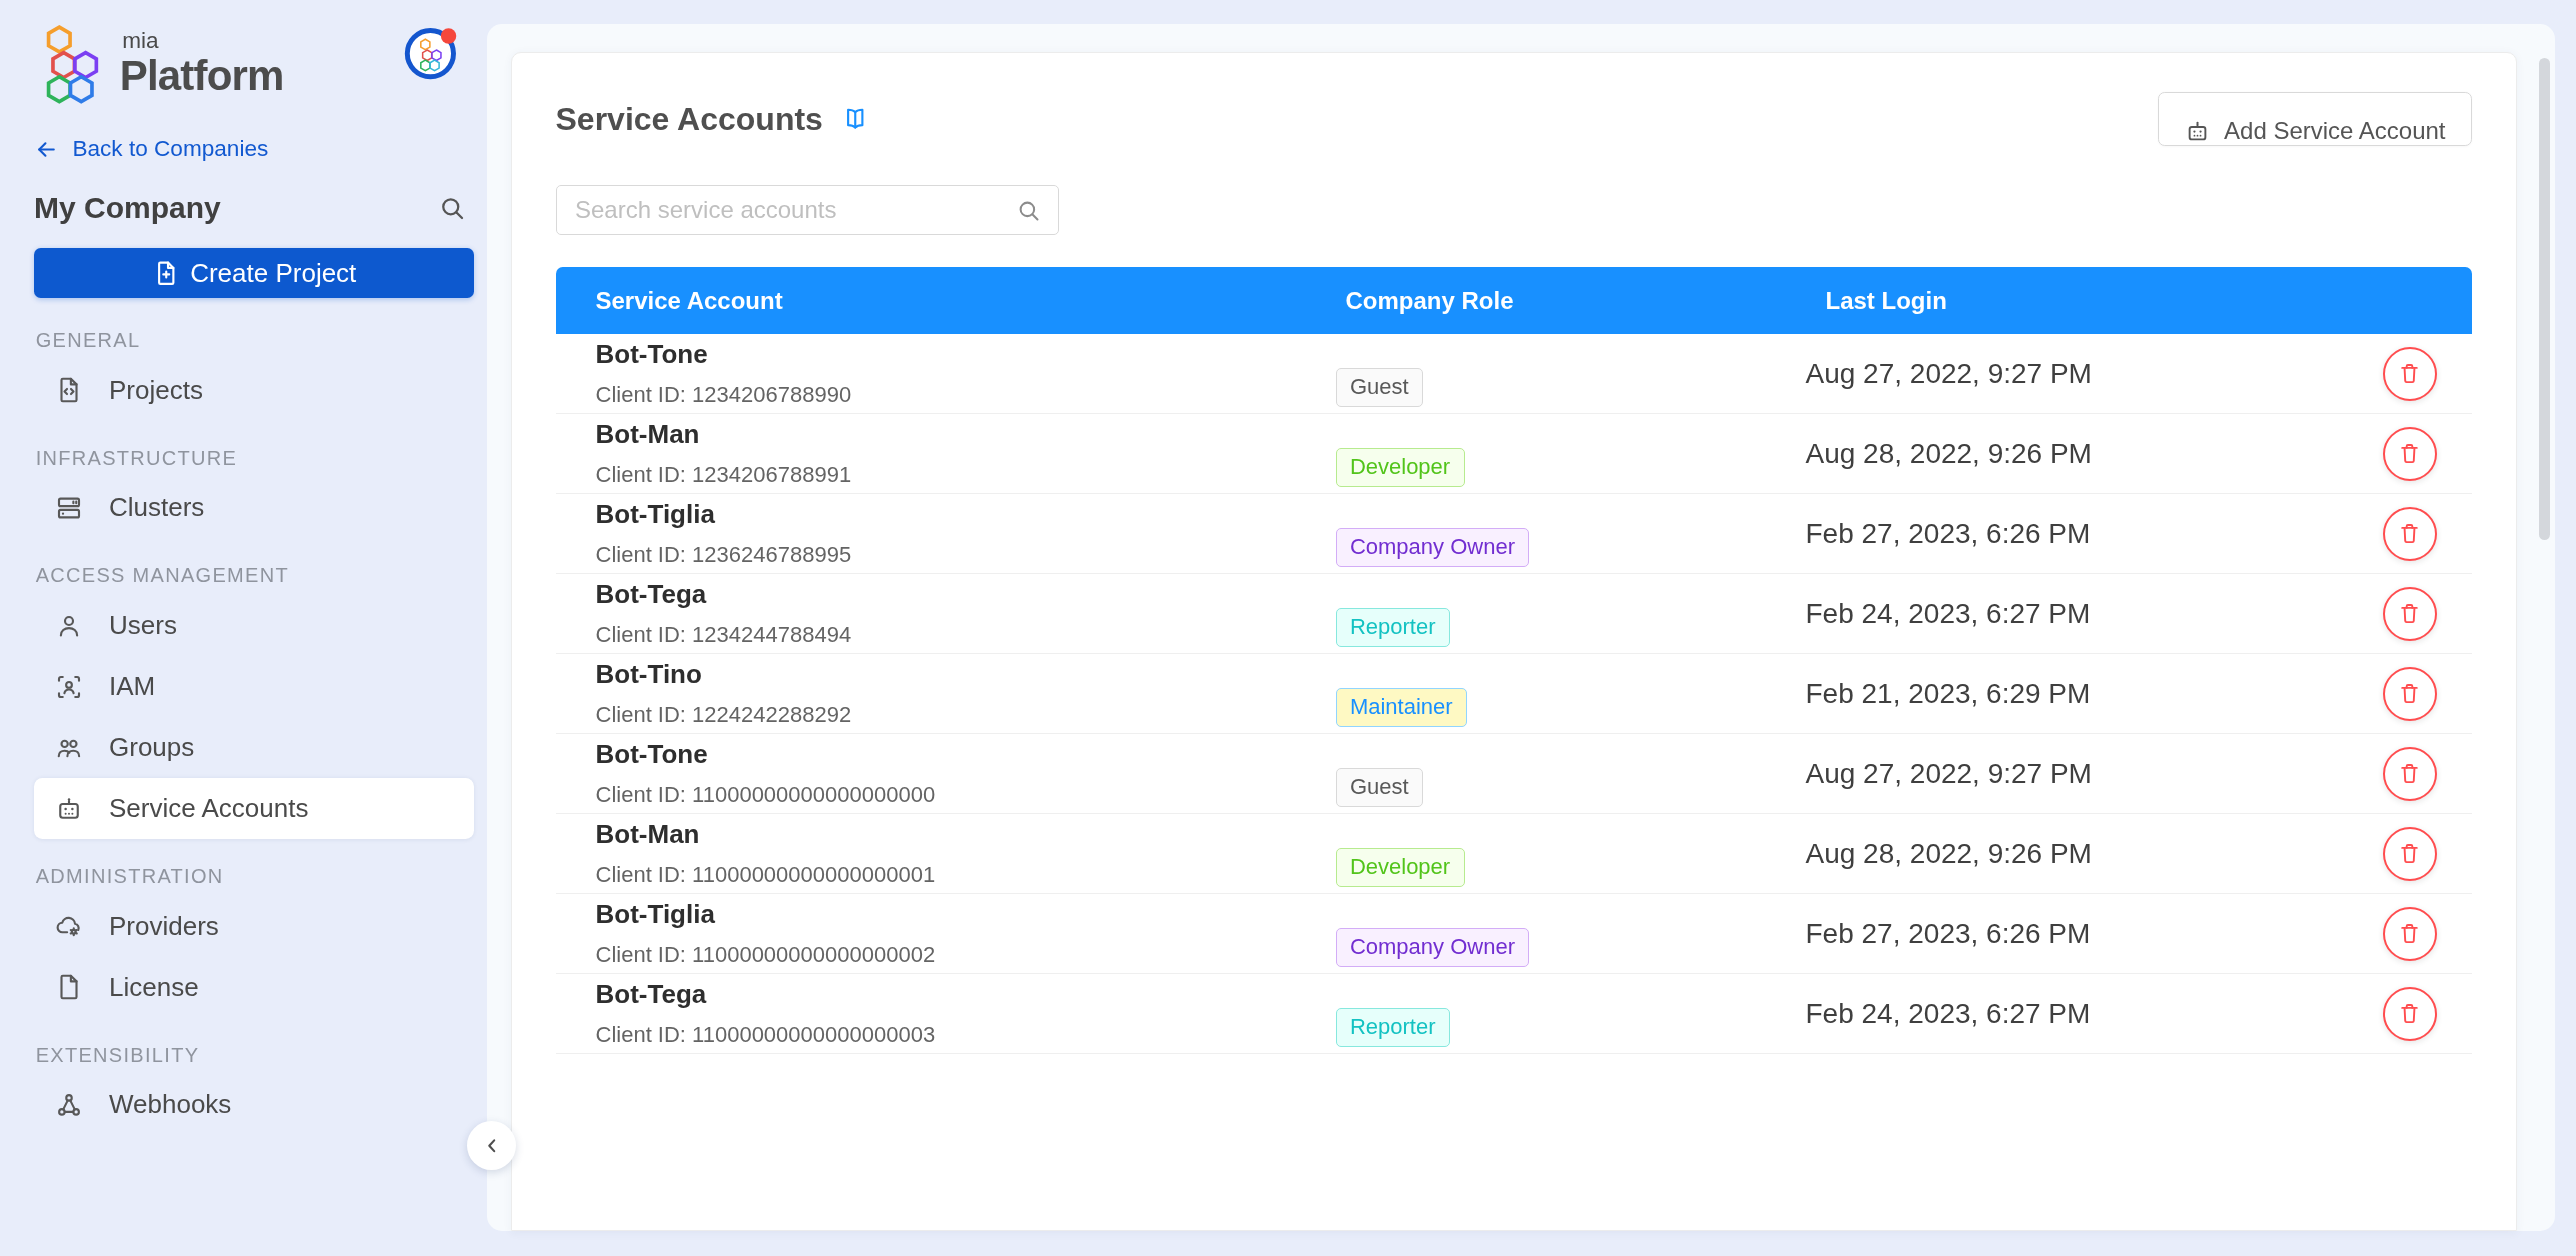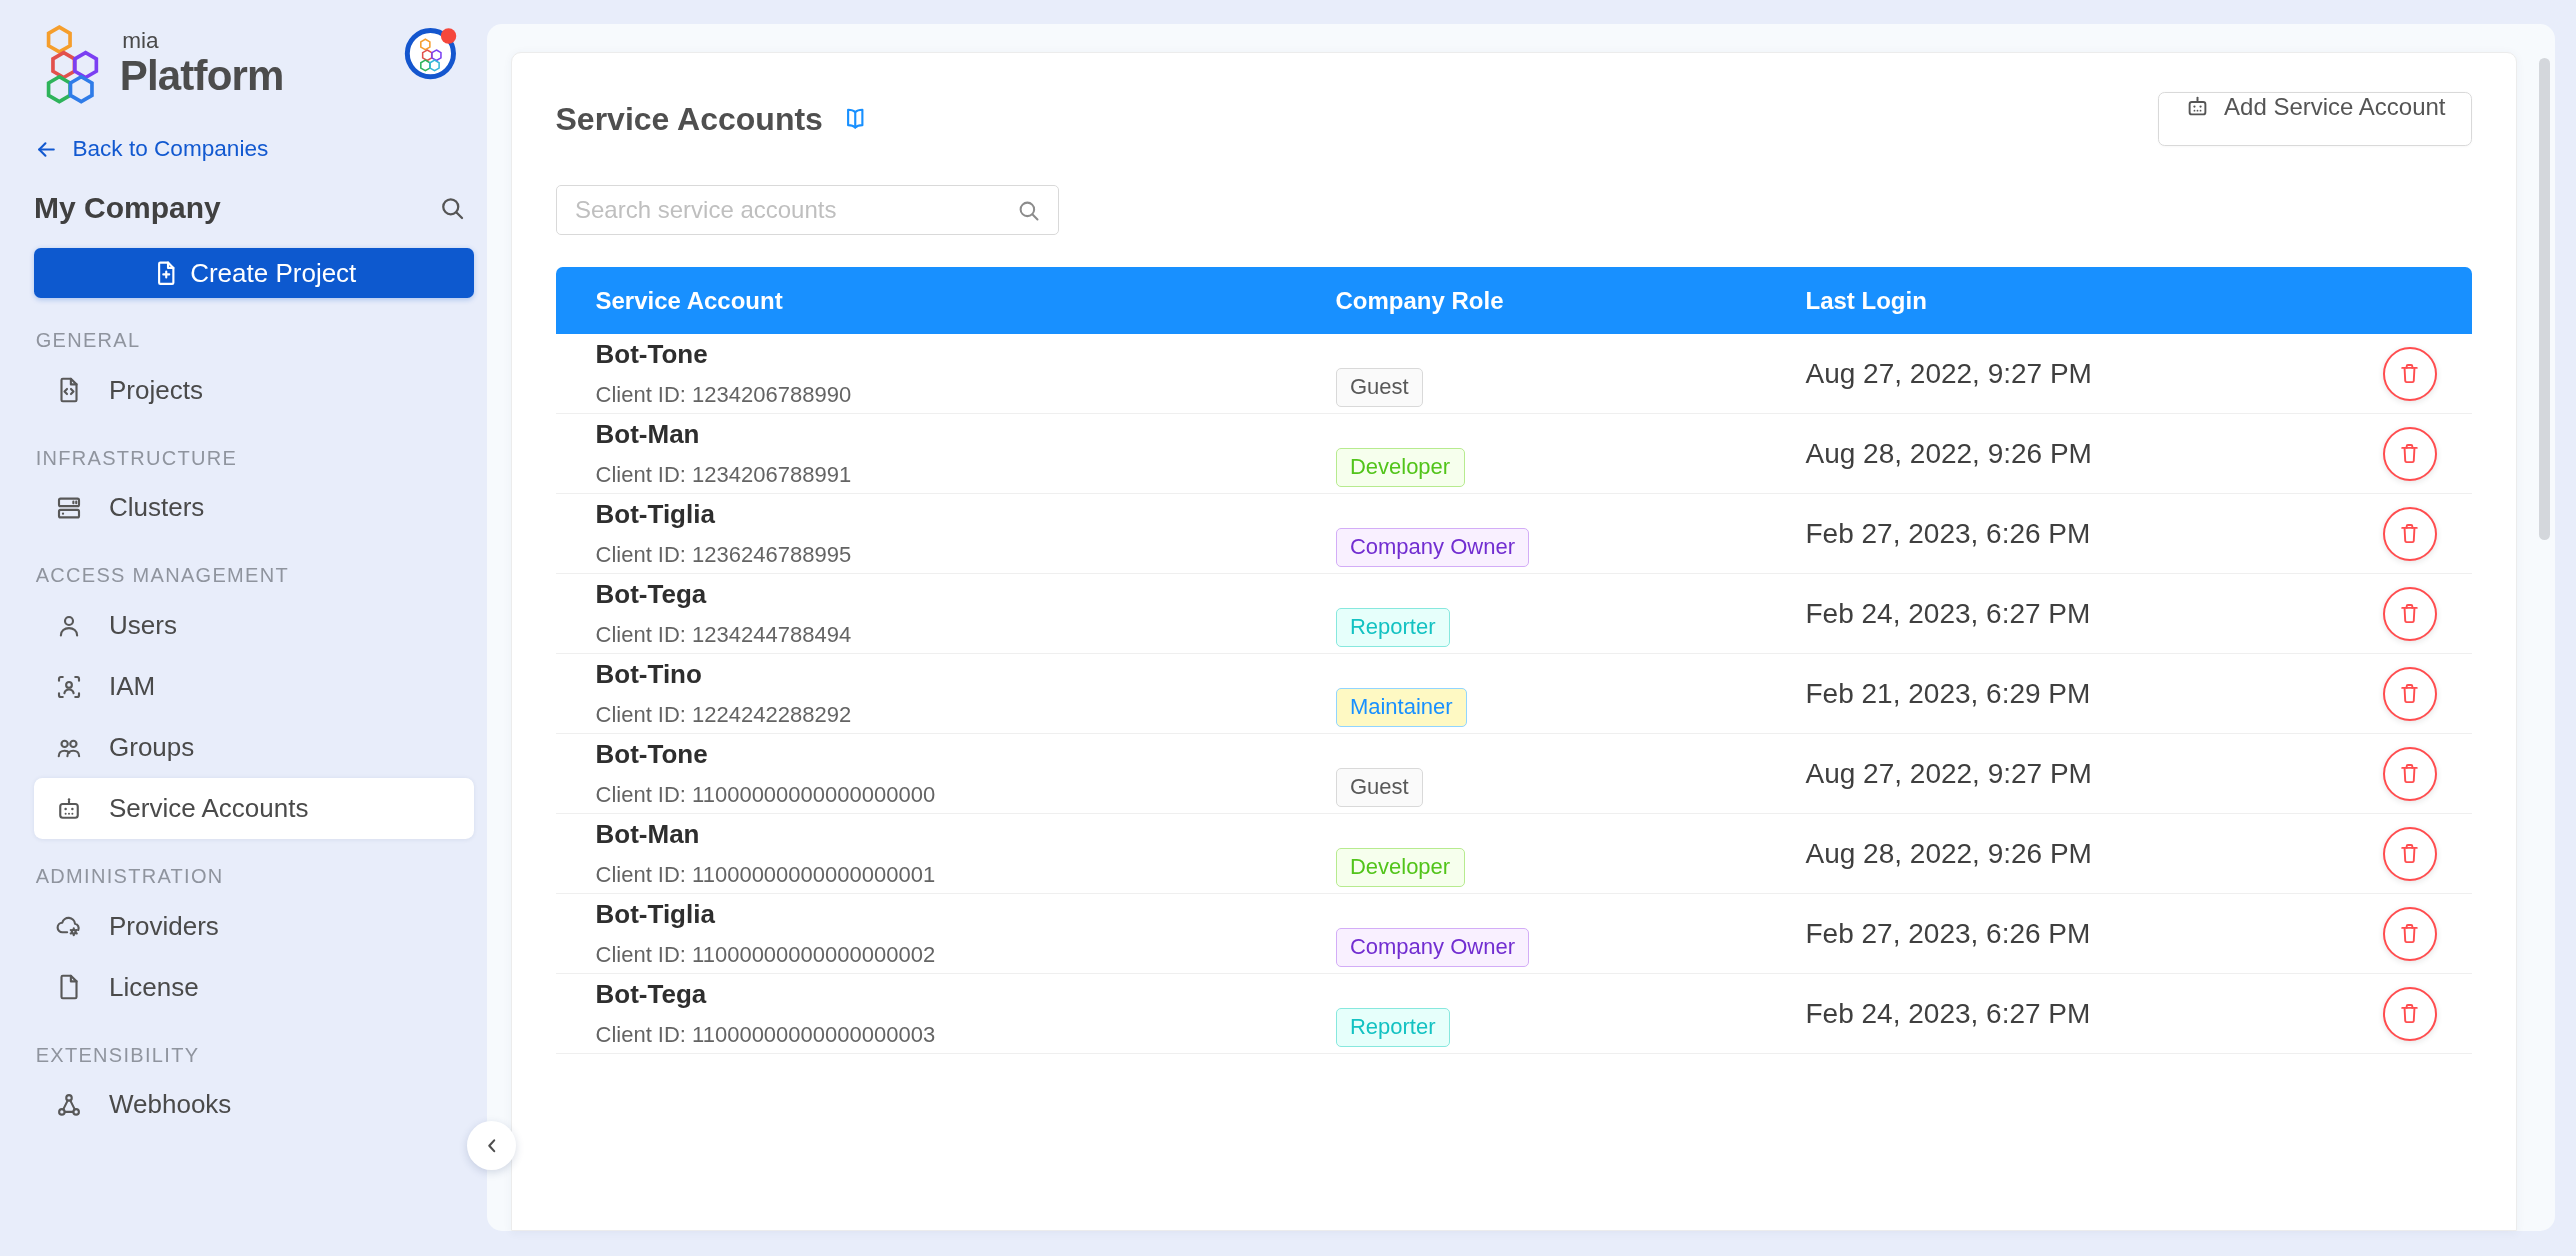--- a/index.html
+++ b/index.html
@@ -50,31 +50,31 @@
   .main-panel{ position:absolute; left:487px; top:24px; width:2068px; height:1207px; background:var(--panel-bg); border-radius:15px; }
   .scrollbar-thumb{ position:absolute; right:5px; top:34px; width:11px; height:482px; background:#d4d7dc; border-radius:5.9px; cursor:pointer; }
 
   .card{ position:absolute; left:23.5px; top:28px; width:2006px; height:1179px; background:#fff; border:0.8px solid #ececec;
     border-radius:10px 10px 0 0; box-shadow:0 1.7px 10px rgba(30,50,100,.05); overflow:hidden; }
 
   .card-head{ display:flex; align-items:center; padding:39px 44px 0 44px; }
   .page-title{ font-size:32px; font-weight:700; color:#4f4f4f; }
   .title-doc-icon{ width:28.5px; height:28.5px; color:var(--primary); margin-left:18.5px; cursor:pointer; }
   .add-btn{ margin-left:auto; height:54px; padding:0 25px; background:#fff; border:1.3px solid #d9d9d9; border-radius:6.7px;
-    display:flex; align-items:flex-start; gap:13.4px; font-size:24px; color:#555; cursor:pointer; font-family:inherit; box-shadow:0 0.8px 2.5px rgba(0,0,0,.03); }
+    display:flex; align-items:flex-end; gap:13.4px; font-size:24px; color:#555; cursor:pointer; font-family:inherit; box-shadow:0 0.8px 2.5px rgba(0,0,0,.03); }
   .add-btn svg{ width:27px; height:27px; color:#555; }
 
   .search-wrap{ position:relative; margin:39px 0 0 44px; width:503px; }
   .search-wrap input{ width:503px; height:50px; border:1.3px solid #d9d9d9; border-radius:5px; padding:0 59px 0 18.5px;
     font-size:24px; color:#434343; font-family:inherit; background:#fff; outline:none; }
   .search-wrap input::placeholder{ color:#bfbfbf; }
   .search-wrap .input-search-icon{ position:absolute; right:17px; top:11.7px; width:27px; height:27px; color:#8c8c8c; cursor:pointer; }
 
   .table{ margin:32px 44px 0 44px; }
-  .thead{ display:grid; grid-template-columns:780px 470px 470px 1fr; background:var(--primary); border-radius:6.7px 6.7px 0 0; height:67px; align-items:center; }
+  .thead{ display:grid; grid-template-columns:780px 470px 470px 1fr; background:var(--primary); border-radius:6.7px 6.7px 0 0; height:67px; align-items:center;gap:10px; }
   .thead .th{ color:#fff; font-size:24px; font-weight:700; }
   .thead .th:first-child{ padding-left:40px; }
 
   .trow{ display:grid; grid-template-columns:780px 470px 470px 1fr; height:80px; align-items:center; border-bottom:0.8px solid #efefef; background:#fff; }
   .cell-account{ padding-left:40px; display:flex; flex-direction:column; gap:11.7px; }
   .acct-name{ font-size:26px; font-weight:700; color:#2e2e2e; }
   .acct-id{ font-size:22px; color:#646464; }
   .cell-role{ display:flex;margin-top:28px; }
   .tag{ font-size:22px; line-height:1; padding:7.5px 13.4px 8.4px; border:1.3px solid; border-radius:5px; white-space:nowrap; }
   .tag.default{ background:#fafafa; border-color:#d9d9d9; color:#595959; }

